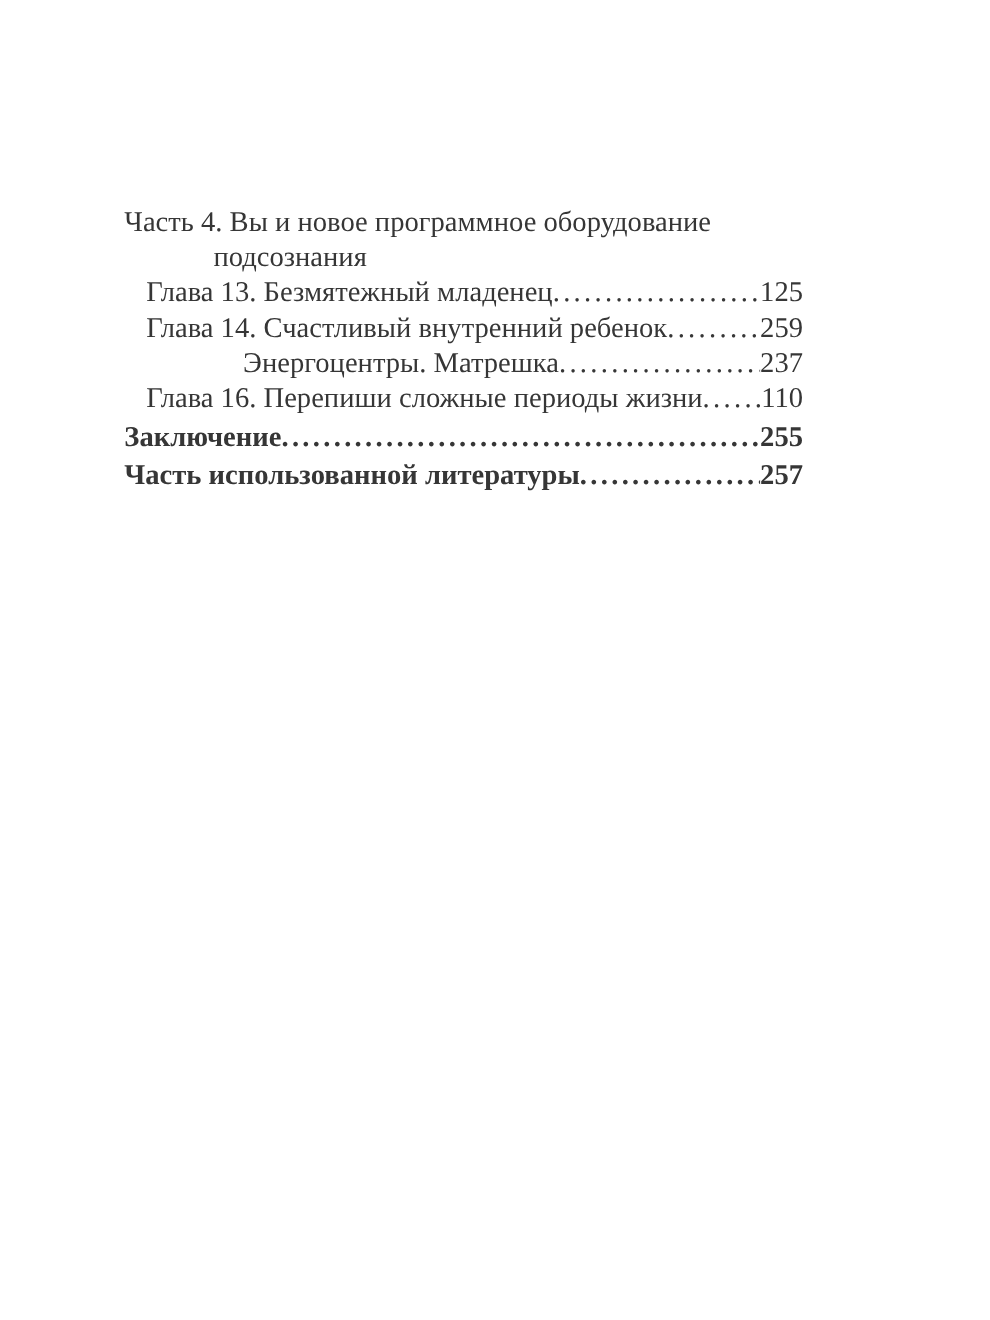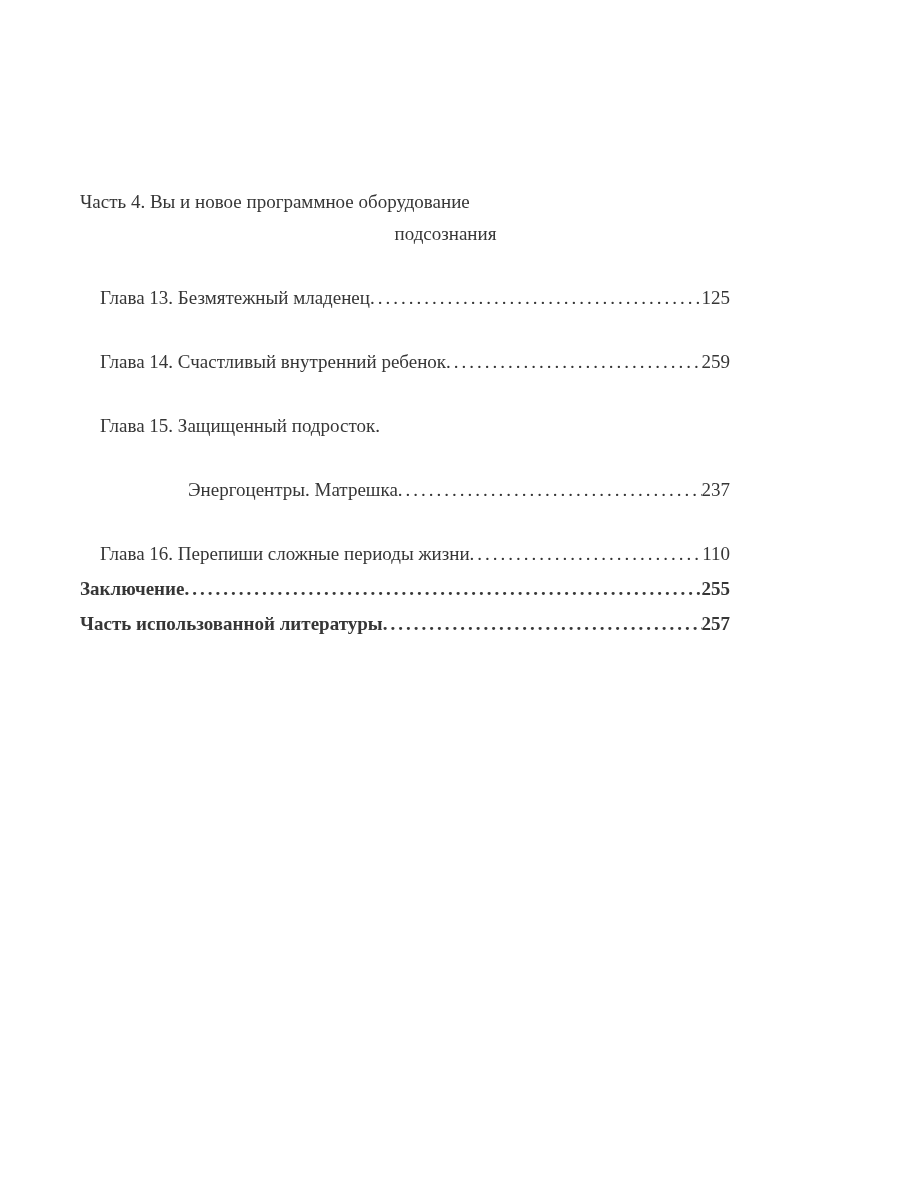--- a/index.html
+++ b/index.html
@@ -7,36 +7,36 @@
     margin: 0;
     padding: 0;
     background: #ffffff;
   }
   .sheet {
     position: relative;
     width: 900px;
     height: 1200px;
     background: #ffffff;
     box-sizing: border-box;
-    padding: 186px 170px 0 80px;
+    padding: 186px 170px 0 113px;
     font-family: "Liberation Serif", "DejaVu Serif", serif;
-    font-size: 19px;
+    font-size: 26px;
     line-height: 32px;
     color: #363636;
     overflow: hidden;
   }
   .entry { display: block; }
   .row {
     display: flex;
     align-items: baseline;
   }
   
-  .indent-chapter { padding-left: 20px; margin-top: 32px; }
+  .indent-chapter { padding-left: 20px; }
   
-  .cont-part { padding-left: 81px; justify-content: center; }
+  .cont-part { padding-left: 81px; }
   
   .cont-chapter { padding-left: 88px; }
   
   .gap-top { margin-top: 3px; font-weight: bold; }
 
   .label { white-space: nowrap; }
 
   .leader {
     flex: 1 1 auto;
     overflow: hidden;
@@ -78,23 +78,20 @@
   <div class="entry">
     <div class="row indent-chapter">
       <span class="label">Глава 14. Счастливый внутренний ребенок</span>
       <span class="leader"></span>
       <span class="pagenum">259</span>
     </div>
   </div>
 
   <div class="entry">
     <div class="row indent-chapter">
-      <span class="label">Глава 15. Защищенный подросток.</span>
-    </div>
-    <div class="row indent-chapter">
       <span class="cont-chapter"></span>
       <span class="label">Энергоцентры. Матрешка</span>
       <span class="leader"></span>
       <span class="pagenum">237</span>
     </div>
   </div>
 
   <div class="entry">
     <div class="row indent-chapter">
       <span class="label">Глава 16. Перепиши сложные периоды жизни</span>

